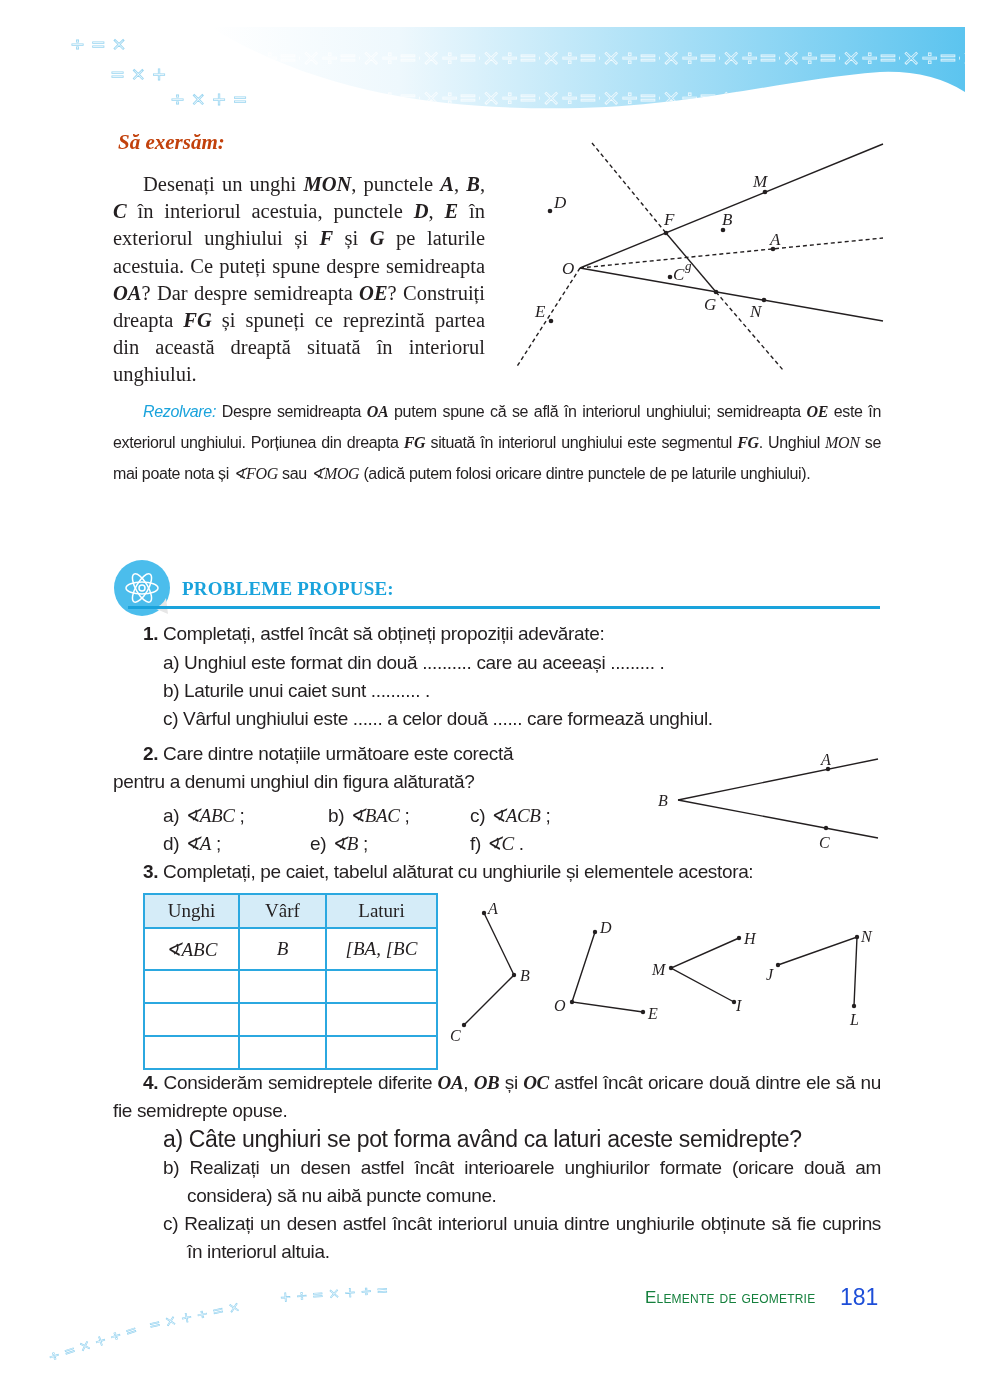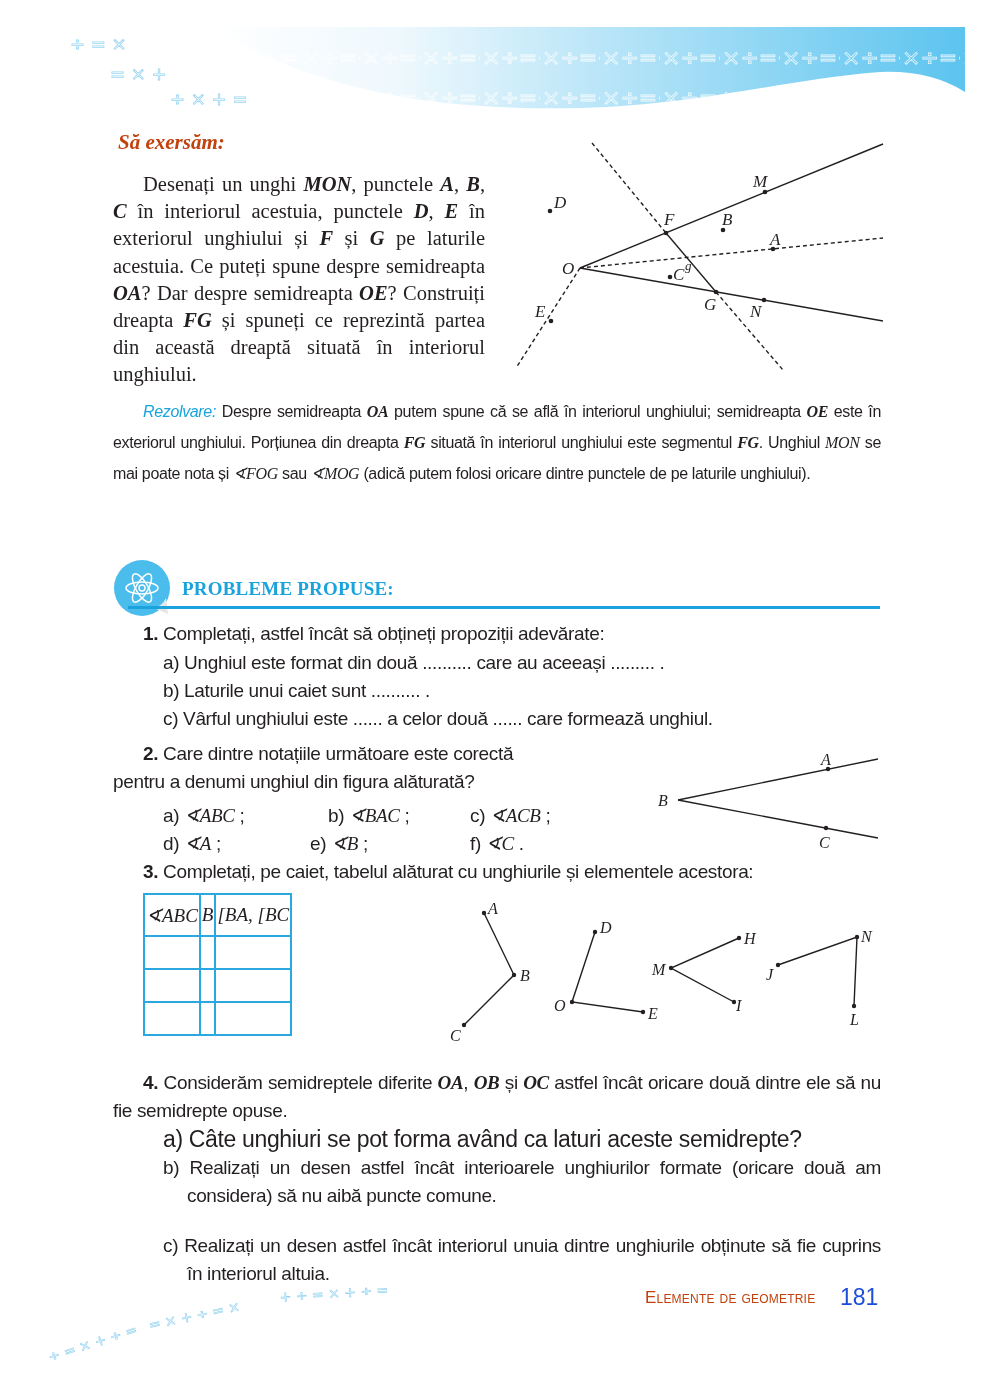--- a/index.html
+++ b/index.html
@@ -33,21 +33,21 @@
 
   .fig2 { left:650px; top:745px; width:235px; height:110px; }
 
   table.q3 { position:absolute; left:143px; top:893px; border-collapse:collapse; font-family:"Liberation Serif", serif; font-size:19px; }
   table.q3 td, table.q3 th { border:2px solid #2ba8e0; text-align:center; font-weight:normal; }
   table.q3 th { background:#d5ecf8; height:30px; }
   table.q3 td { height:29px; }
   table.q3 tr.first td { height:38px; font-style:italic; }
   .fig3 { left:440px; top:890px; width:450px; height:160px; }
 
-  .footer-label { left:645px; top:1288px; color:#c2410c; font-family:"Liberation Sans", sans-serif; font-size:17px; font-variant:small-caps; letter-spacing:0.2px; }
+  .footer-label { left:645px; top:1288px; color:#15803d; font-family:"Liberation Sans", sans-serif; font-size:17px; font-variant:small-caps; letter-spacing:0.2px; }
   .page-num { left:840px; top:1284px; color:#1d4ed8; font-family:"Liberation Sans", sans-serif; font-size:23px; }
 </style>
 </head>
 <body>
 
 <svg class="abs banner" viewBox="0 0 992 130">
   <defs>
     <linearGradient id="bg1" x1="0" y1="0" x2="1" y2="0">
       <stop offset="0" stop-color="#ffffff"></stop>
       <stop offset="0.25" stop-color="#eef8fd"></stop>
@@ -158,20 +158,25 @@
   </g>
 </svg>
 
 <div class="abs txt" style="left:143px;top:861px;">
   <span class="b">3.</span>
   <span>Completați, pe caiet, tabelul alăturat cu unghiurile și elementele acestora:</span>
 </div>
 
 <table class="q3">
   <tbody>
+      <tr>
+    <th style="width:91px">Unghi</th>
+    <th style="width:83px">Vârf</th>
+    <th style="width:107px">Laturi</th>
+  </tr>
   <tr class="first">
     <td>∢ABC</td>
     <td>B</td>
     <td>[BA, [BC</td>
   </tr>
   <tr>
     <td></td>
     <td></td>
     <td></td>
   </tr>
@@ -221,21 +226,21 @@
     <text x="296" y="121">I</text>
     <text x="326" y="90">J</text>
     <text x="421" y="52">N</text>
     <text x="410" y="135">L</text>
   </g>
 </svg>
 
 <div class="abs cond" id="q4stem" style="left:113px;top:1069px;width:768px;font-size:19px;line-height:28px;text-indent:30px;text-align:justify;letter-spacing:-0.35px;"><span class="b">4.</span><span> Considerăm semidreptele diferite </span><em class="m">OA</em><span>, </span><em class="m">OB</em><span> și </span><em class="m">OC</em><span>  astfel încât oricare două dintre ele să nu fie semidrepte opuse.</span></div>
 <div class="abs cond" style="left:163px;top:1126px;width:718px;font-size:23px;letter-spacing:-0.35px;">a) Câte unghiuri se pot forma având ca laturi aceste semidrepte?</div>
 <div class="abs cond" style="left:163px;top:1154px;width:718px;font-size:19px;line-height:28px;text-align:justify;padding-left:24px;text-indent:-24px;box-sizing:border-box;letter-spacing:-0.35px;">b) Realizați un desen astfel încât interioarele unghiurilor formate (oricare două am considera) să nu aibă puncte comune.</div>
-<div class="abs cond" style="left:163px;top:1210px;width:718px;font-size:19px;line-height:28px;text-align:justify;padding-left:24px;text-indent:-24px;box-sizing:border-box;letter-spacing:-0.35px;margin-top:22px;">c) Realizați un desen astfel încât interiorul unuia dintre unghiurile obținute să fie cuprins în interiorul altuia.</div>
+<div class="abs cond" style="left:163px;top:1210px;width:718px;font-size:19px;line-height:28px;text-align:justify;padding-left:24px;text-indent:-24px;box-sizing:border-box;letter-spacing:-0.35px;">c) Realizați un desen astfel încât interiorul unuia dintre unghiurile obținute să fie cuprins în interiorul altuia.</div>
 
 <svg class="abs footer-deco" viewBox="0 0 500 119">
   <g font-family="DejaVu Sans, sans-serif" font-size="14" fill="none" stroke="#8fd0ef" stroke-width="0.6">
     <text x="50" y="92" transform="rotate(-18 50 92)">÷ = × + ÷ =</text>
     <text x="150" y="60" transform="rotate(-12 150 60)">= × + ÷ = ×</text>
     <text x="280" y="32" transform="rotate(-4 280 32)">+ ÷ = × + ÷ =</text>
   </g>
 </svg>
 <div class="abs footer-label">Elemente de geometrie</div>
 <div class="abs page-num">181</div>

